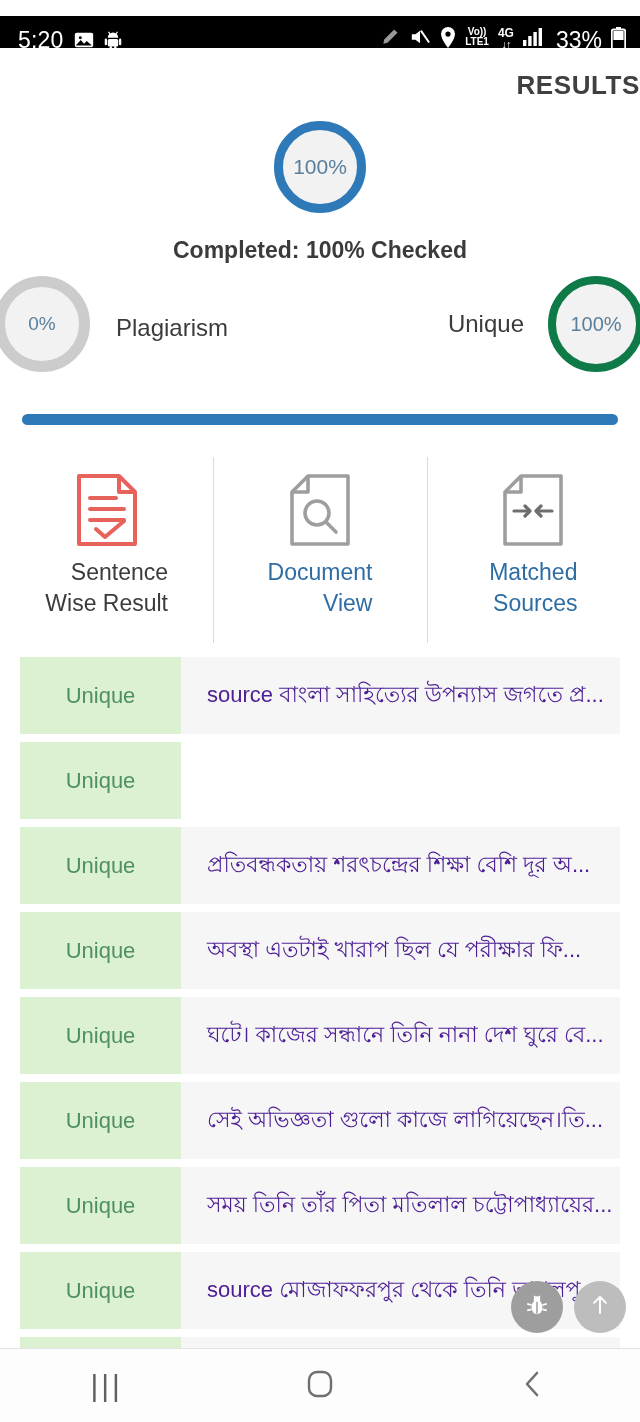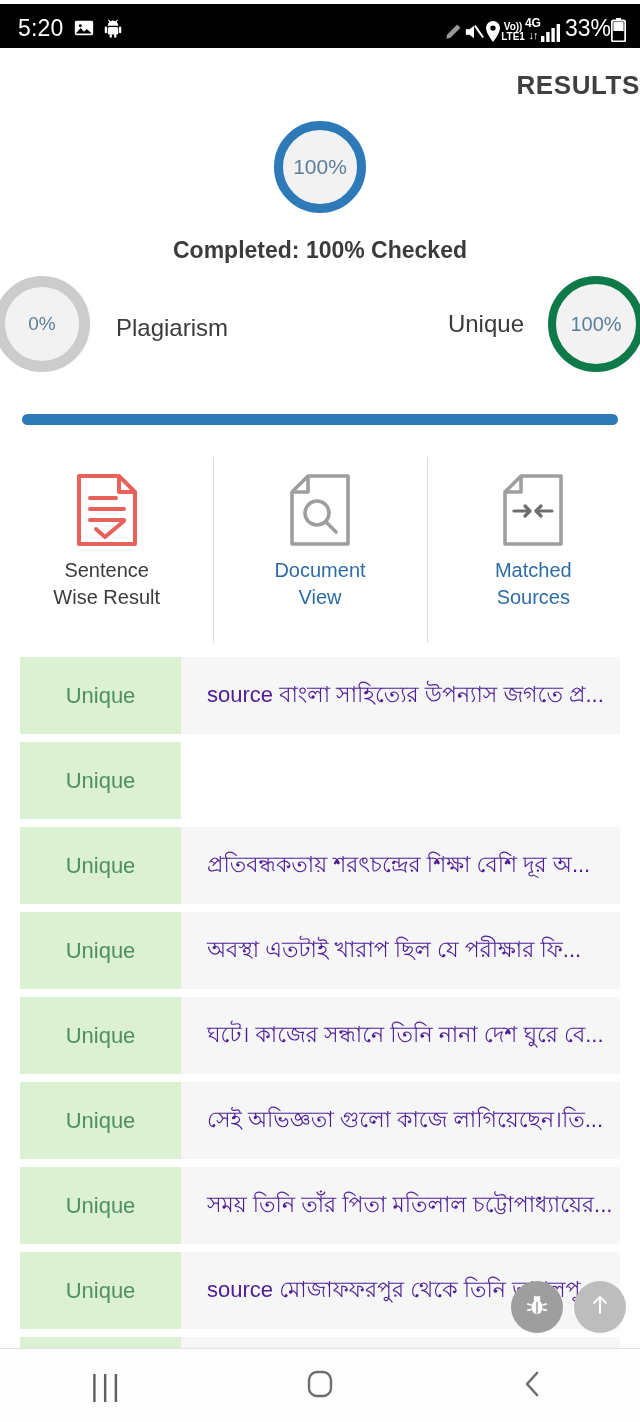--- a/index.html
+++ b/index.html
@@ -6,28 +6,28 @@
   html, body {
     width: 640px; height: 1422px;
     background: #ffffff;
     font-family: "Liberation Sans", "DejaVu Sans", sans-serif;
     overflow: hidden;
   }
   .phone { position: relative; width: 640px; height: 1422px; background:#fff; }
 
   
   .statusbar {
-    position: absolute; top:4px; left:0; width:640px; height:48px;
+    position: absolute; top:16px; left:0; width:640px; height:48px;
     background:#000; color:#fff;
     display:flex; align-items:center; justify-content:space-between;
     padding: 0 14px 0 18px;
   }
   .sb-left { display:flex; align-items:center; gap:9px; }
   .sb-clock { font-size:23px; font-weight:500; letter-spacing:.2px; }
-  .sb-right { display:flex; align-items:flex-end; }
+  .sb-right { display:flex; align-items:flex-start; gap:9px; }
   .ico { display:inline-flex; align-items:center; justify-content:center; }
   .sb-batt { font-size:23px; font-weight:500; margin-left:2px; }
   .volte { display:flex; flex-direction:column; align-items:center; line-height:1; font-size:10px; font-weight:700; }
   .net4g { display:flex; flex-direction:column; align-items:center; line-height:1.05; font-size:12px; font-weight:700; }
   .net4g .arrows { font-size:11px; letter-spacing:-1px; }
 
   
   .content { position:absolute; top:48px; left:0; width:640px; height:1300px; background:#fff; overflow:hidden; }
 
   .page-title {
@@ -71,21 +71,21 @@
   
   .tabs { display:flex; margin-top:34px; height:186px; }
   .tab {
     flex:1; display:flex; flex-direction:column; align-items:center; justify-content:flex-start;
     padding-top:12px; position:relative;
   }
   .tab + .tab::before {
     content:""; position:absolute; left:0; top:-2px; width:1px; height:186px; background:#dadada;
   }
   .tab-icon { height:78px; display:flex; align-items:center; justify-content:center; }
-  .tab-label { text-align:center; font-size:20px; line-height:1.35; margin-top:8px; }
+  .tab-label { text-align:right; font-size:23px; line-height:1.35; margin-top:8px; }
   .tab-label.active { color:#3b3b3b; }
   .tab-label.link { color:#2e6da4; }
 
   
   .rows { margin-top:12px; padding:0 20px; }
   .row { display:flex; height:77px; margin-bottom:8px; }
   .row-badge {
     width:161px; background:#dcf0d2; display:flex; align-items:center; justify-content:center;
     color:#4f9063; font-size:22px;
   }

